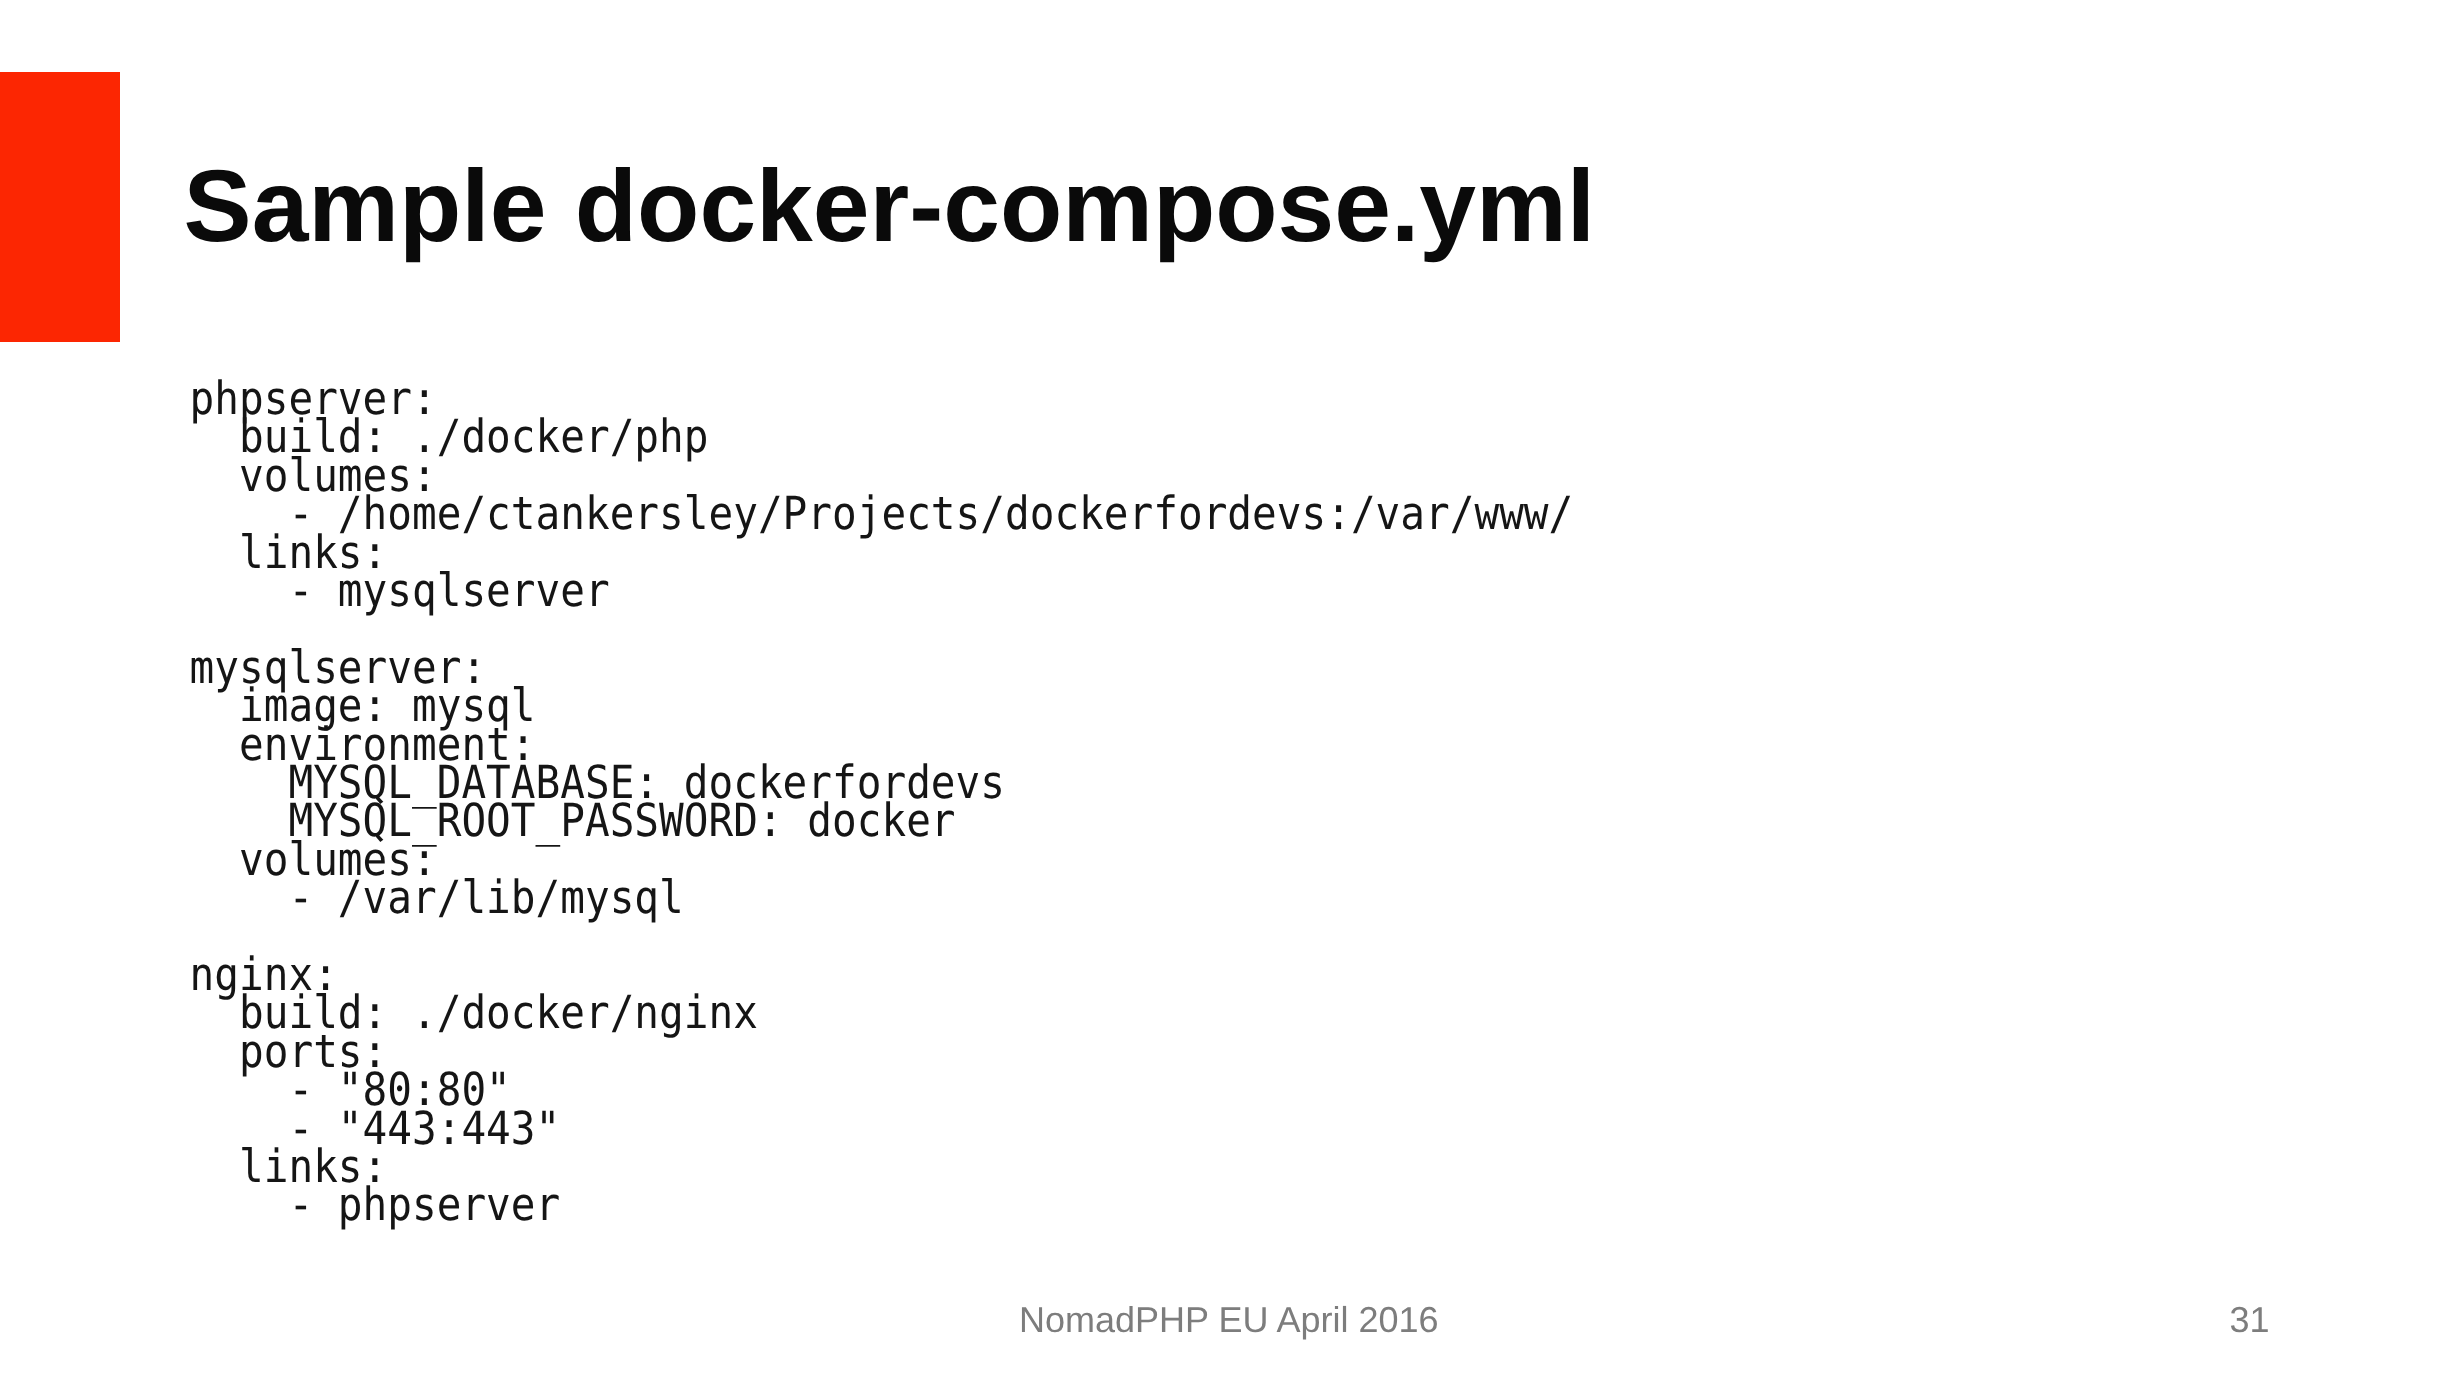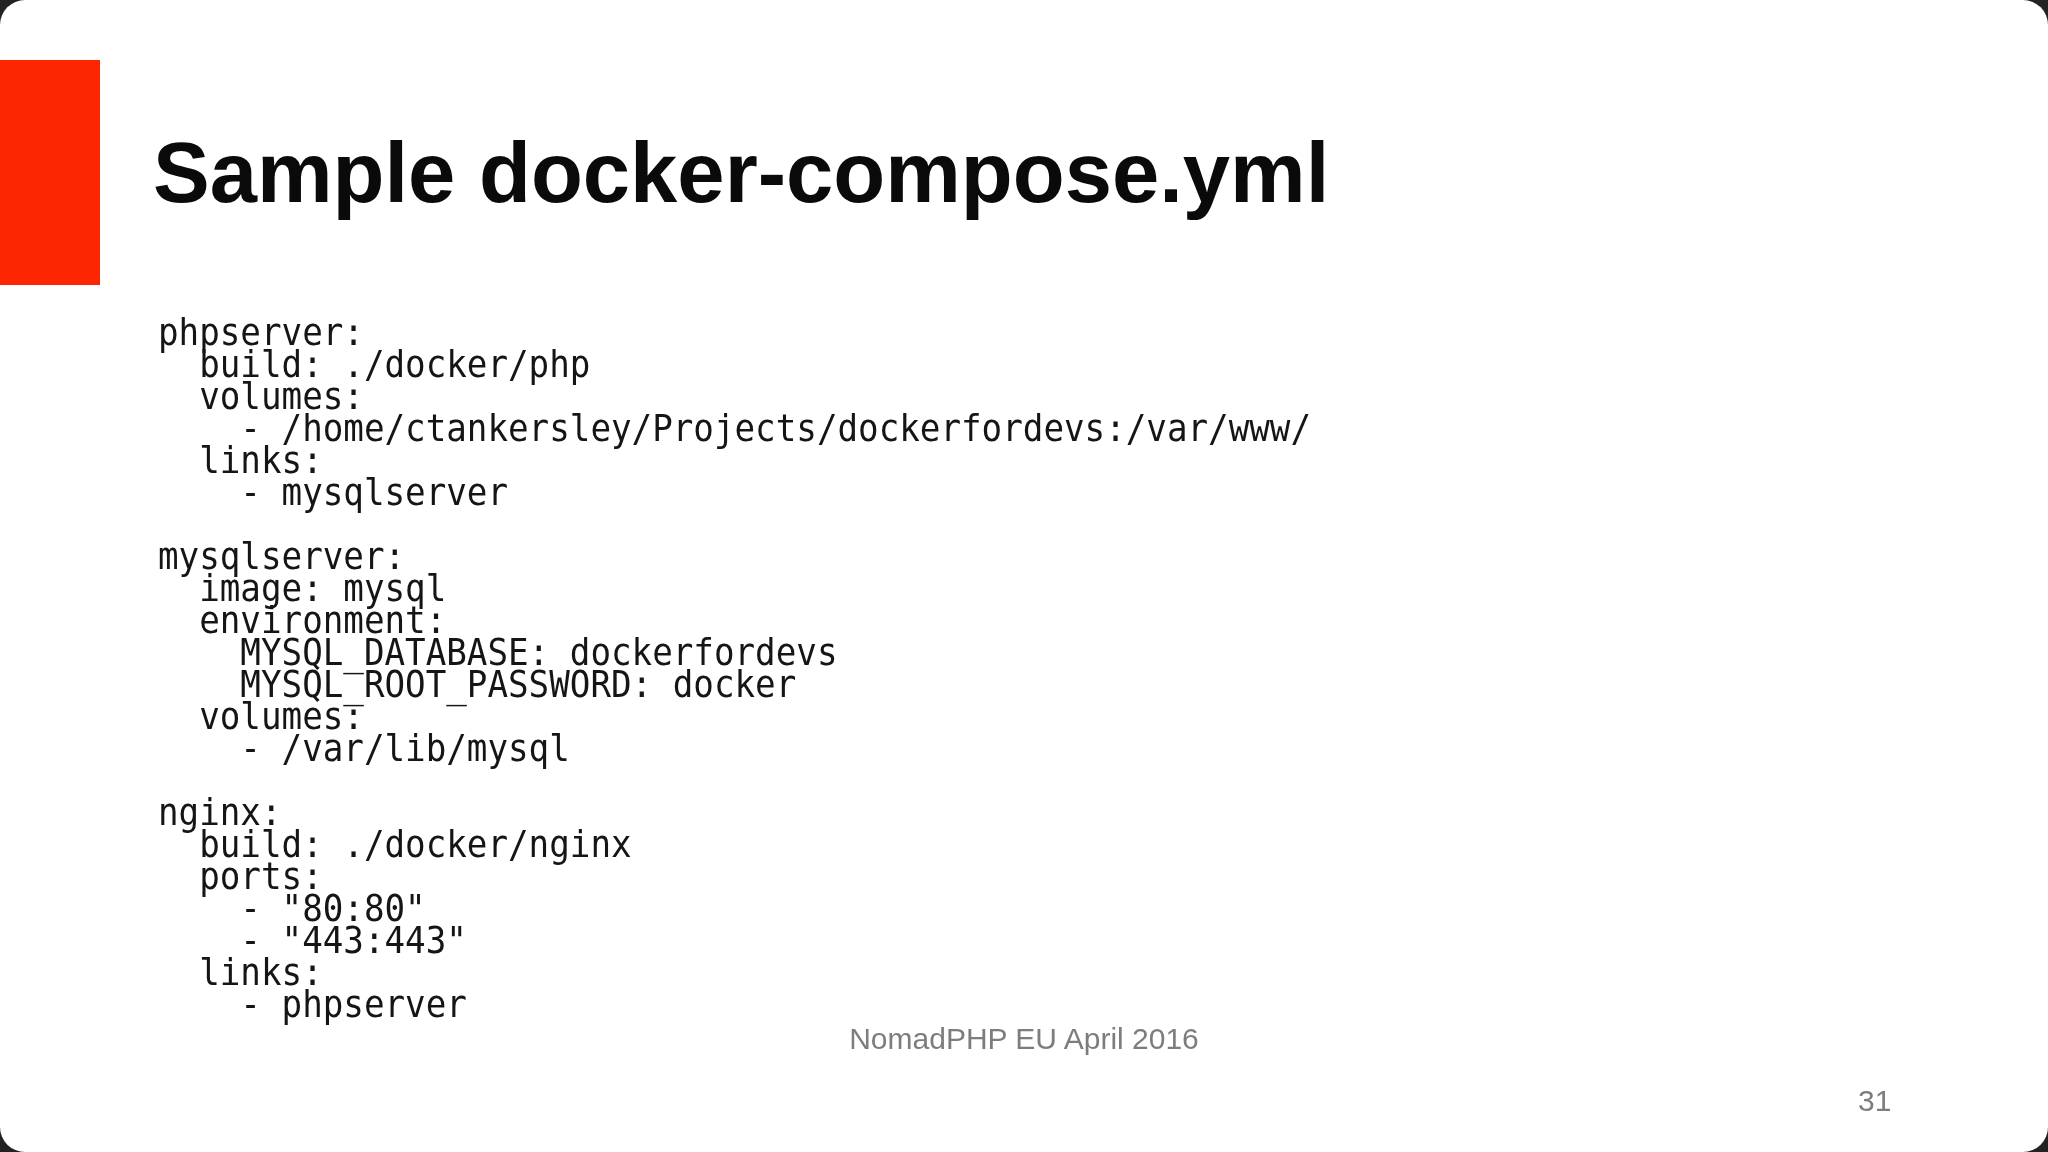--- a/index.html
+++ b/index.html
@@ -7,21 +7,20 @@
     padding: 0;
     background: #222;
   }
   .slide {
     position: relative;
     width: 2048px;
     height: 1152px;
     background: #ffffff;
     overflow: hidden;
     font-family: "Liberation Sans", sans-serif;
-    border-radius: 25px;
   }
   .accent-square {
     position: absolute;
     left: 0;
     top: 60px;
     width: 100px;
     height: 225px;
   }
   .slide-title {
     position: absolute;
@@ -44,21 +43,21 @@
     font-size: 38px;
     line-height: 32px;
     white-space: pre;
     transform: scaleX(0.9);
     transform-origin: 0 0;
   }
   .footer-label {
     position: absolute;
     left: 0;
     right: 0;
-    top: 1024px;
+    top: 1086px;
     text-align: center;
     font-size: 30px;
     line-height: 1;
     font-family: "Liberation Sans", sans-serif;
   }
   .page-number {
     position: absolute;
     left: 1858px;
     top: 1086px;
     font-size: 30px;

